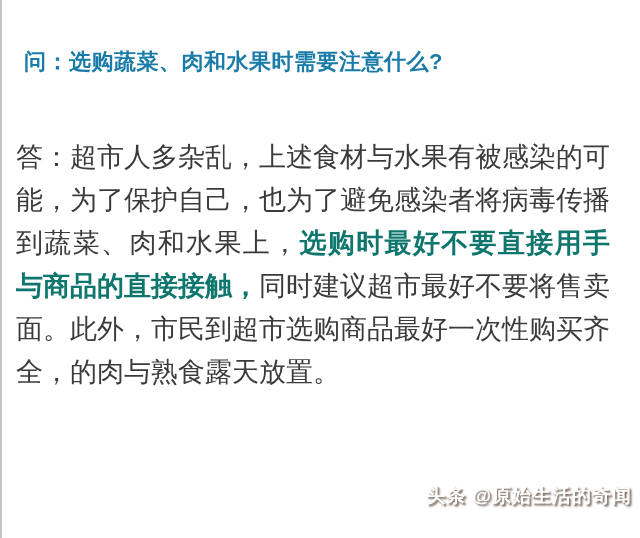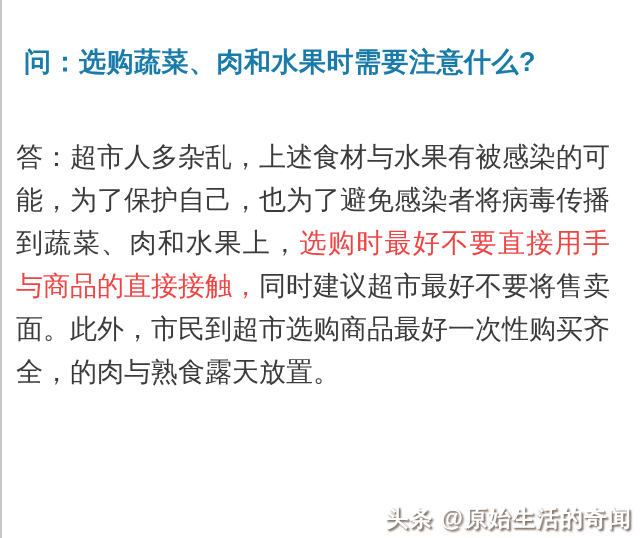--- a/index.html
+++ b/index.html
@@ -22,21 +22,21 @@
     width: 2px;
     height: 538px;
     background: #c5c5c5;
   }
   .question {
     position: absolute;
     left: 24px;
     top: 44px;
     width: 600px;
     margin: 0;
-    font-size: 27px;
+    font-size: 22px;
     line-height: 36px;
     font-weight: 700;
     color: #1a7ba9;
     letter-spacing: 0.5px;
   }
   .answer {
     position: absolute;
     left: 16px;
     top: 136px;
     width: 594px;
@@ -48,26 +48,26 @@
     line-height: 43px;
     text-align: justify;
     text-align-last: justify;
     white-space: nowrap;
   }
   .line.line-last {
     text-align: left;
     text-align-last: left;
   }
   .seg { font-weight: 400; }
-  .seg.bold { font-weight: 400; color: #ef4444; }
+  .seg.bold { font-weight: 700; color: #0f766e; }
   .watermark {
     position: absolute;
     right: 8px;
-    top: 503px;
-    font-size: 23px;
+    top: 483px;
+    font-size: 19px;
     font-weight: 700;
     letter-spacing: 1px;
     color: #ffffff;
     text-shadow: 2px 2px 2px rgba(125, 110, 100, 0.95), 1px 1px 1px rgba(125, 110, 100, 0.6);
     white-space: nowrap;
   }
 </style>
 </head>
 <body>
 

